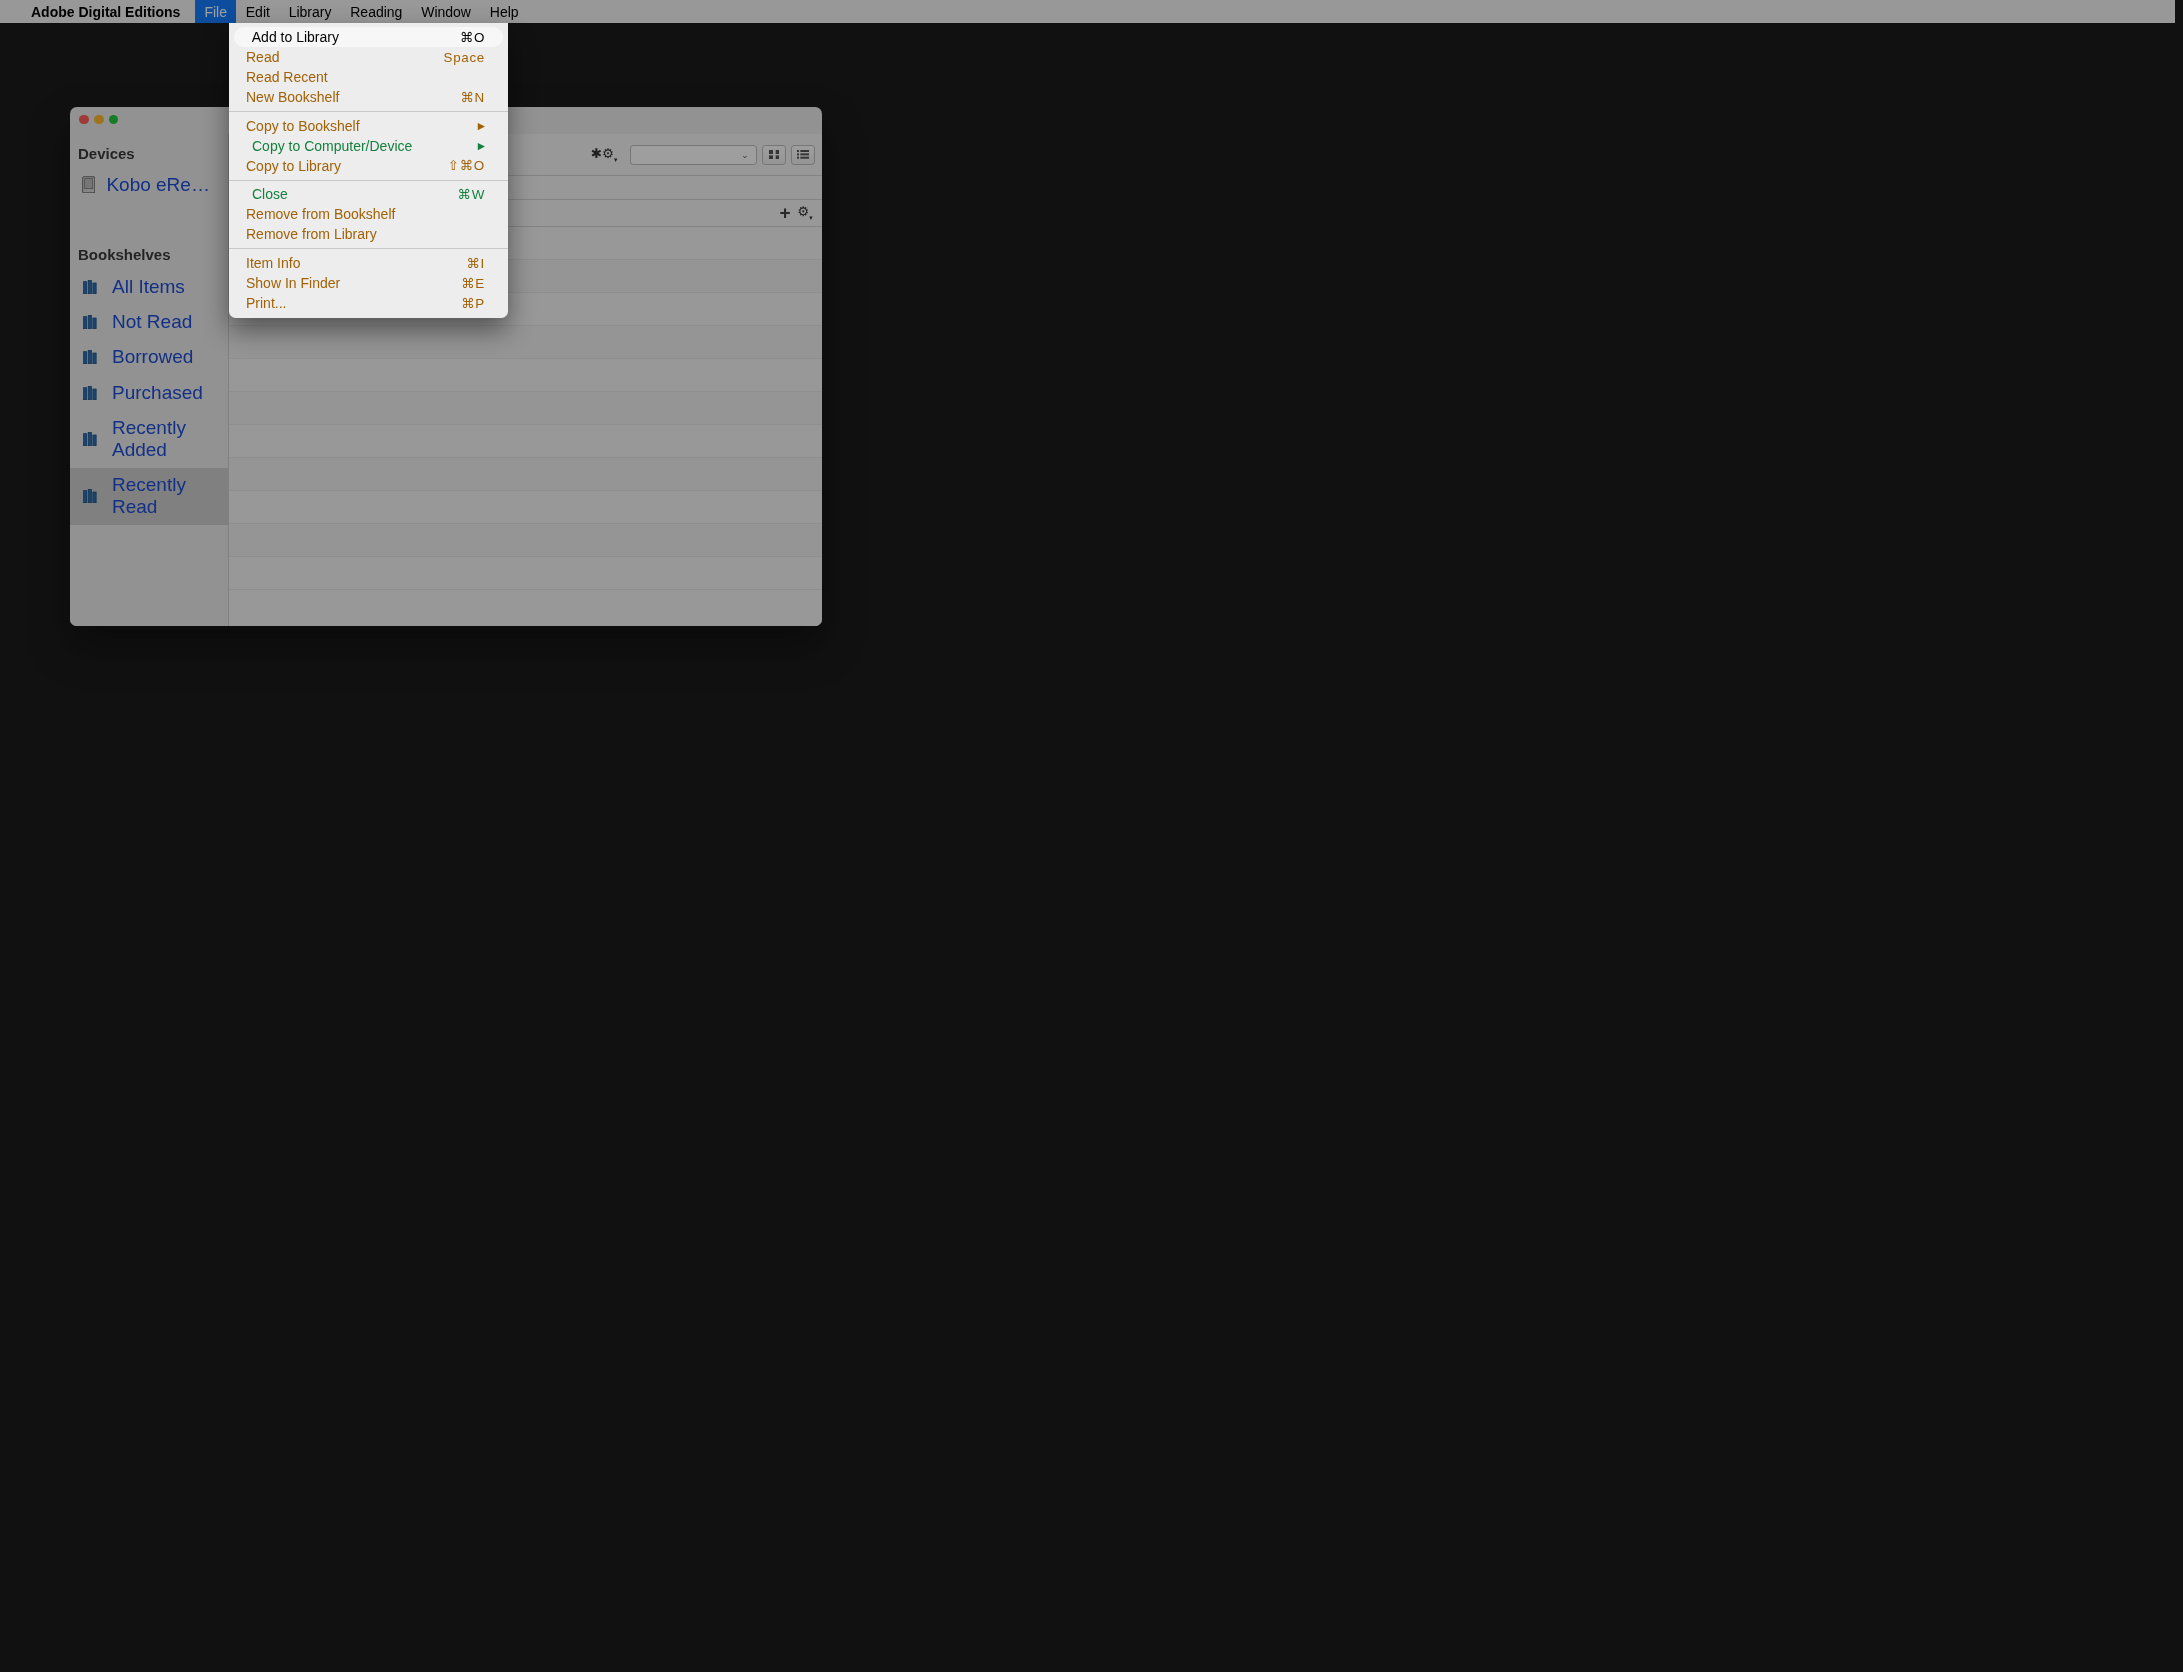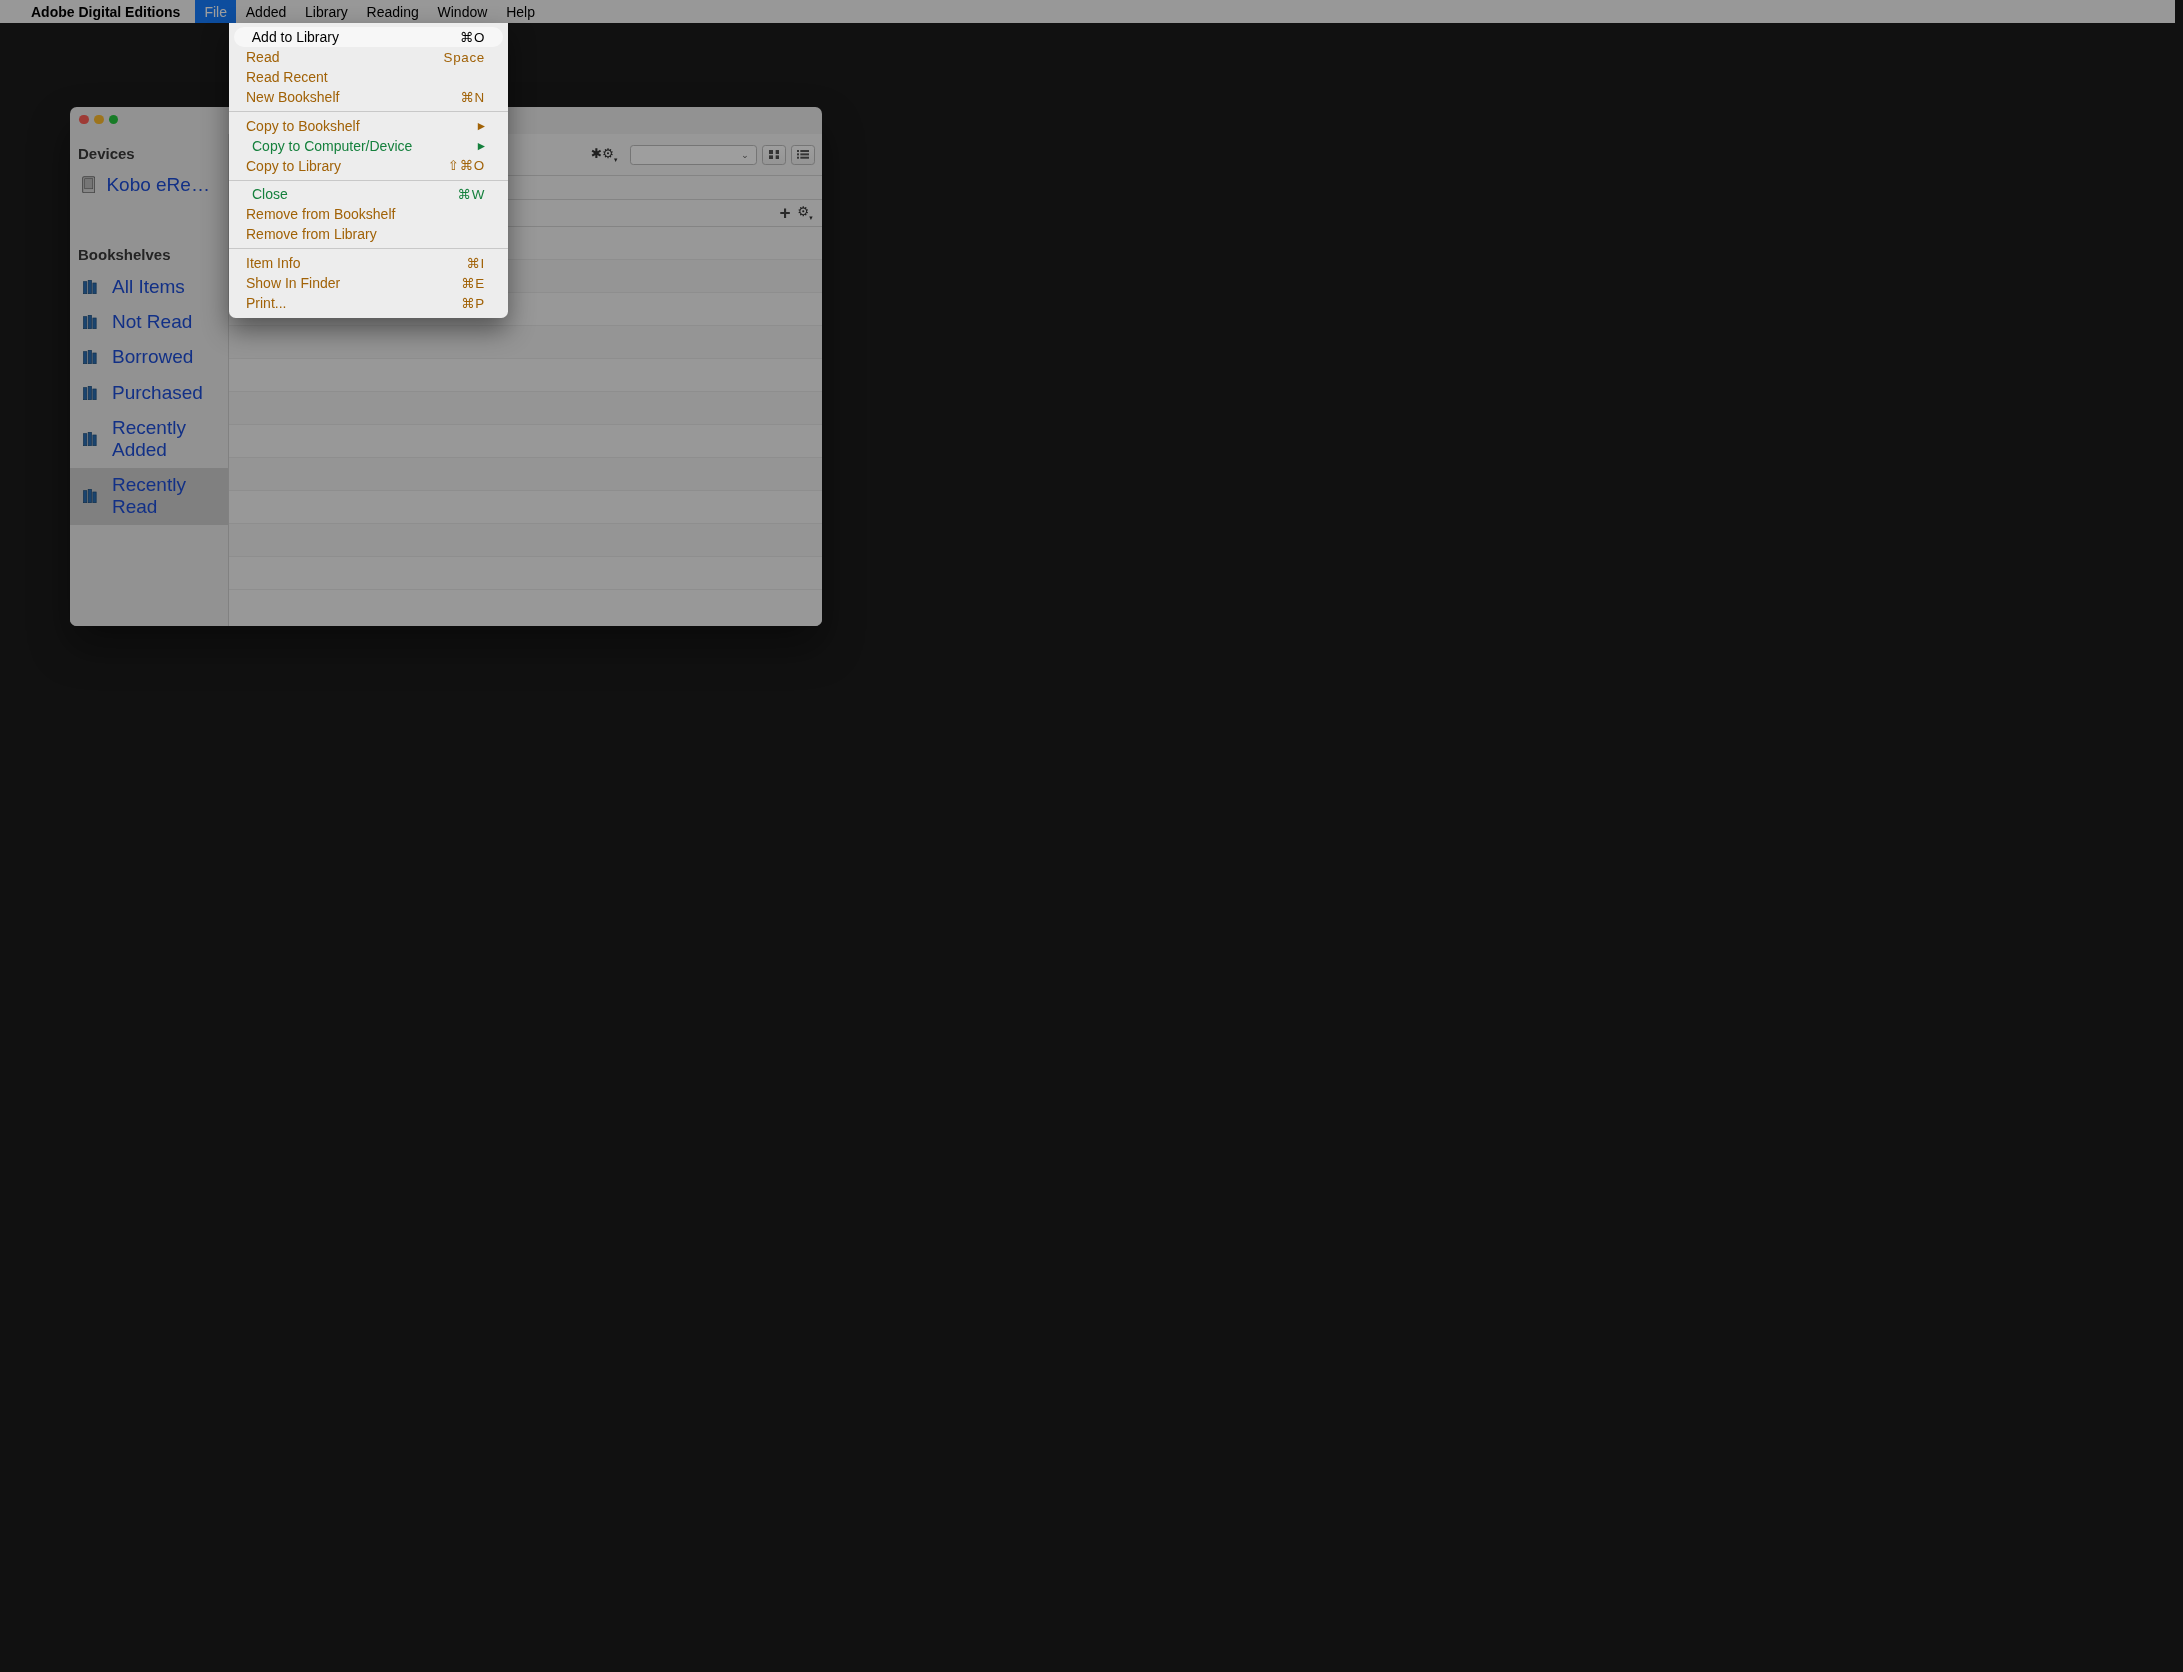--- a/index.html
+++ b/index.html
@@ -78,21 +78,21 @@
 
 <div class="desktop">
 
   <div class="menubar">
     <span class="apple-logo"></span>
     <span class="app-name">Adobe Digital Editions</span>
     <div class="menu-item active">
         <span>File</span>
       </div>
     <div class="menu-item">
-        <span>Added</span>
+        <span>Edit</span>
       </div>
     <div class="menu-item">
         <span>Library</span>
       </div>
     <div class="menu-item">
         <span>Reading</span>
       </div>
     <div class="menu-item">
         <span>Window</span>
       </div>

